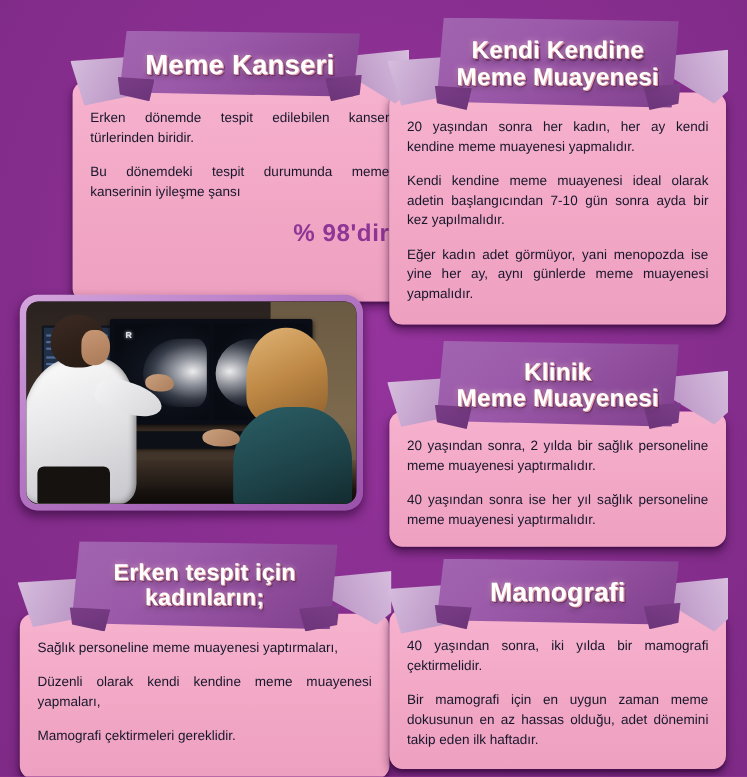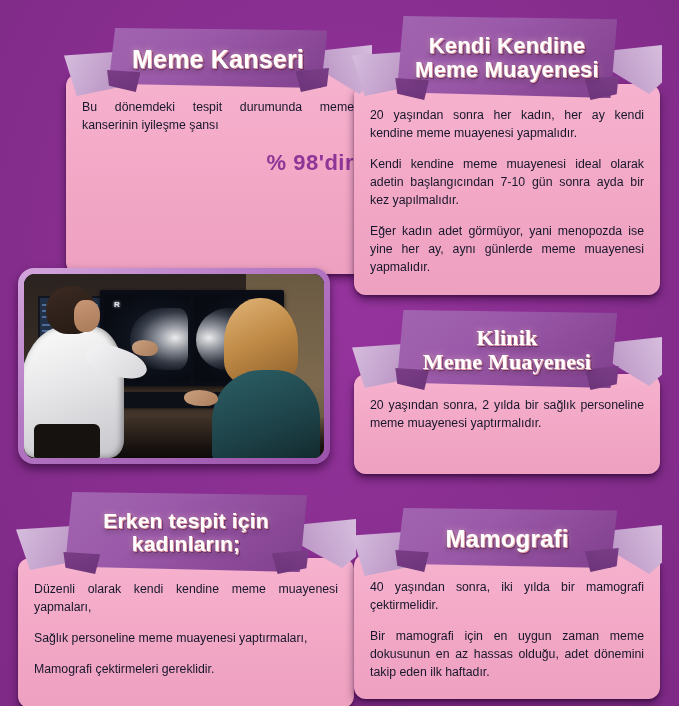--- a/index.html
+++ b/index.html
@@ -174,20 +174,21 @@
         <div class="wingR"></div>
         <div class="plate"></div>
         <div class="foldL"></div>
         <div class="foldR"></div>
         <div class="banner-title" style="font-size:25px;">
           <span>Meme Kanseri</span>
         </div>
       </div>
       <div class="card-inner" style="margin-top:46px;min-height:200px;">
         <div class="card-body" style="padding-top:24px;padding-bottom:18px;">
+          <p>Erken dönemde tespit edilebilen kanser türlerinden biridir.</p>
           <p>Bu dönemdeki tespit durumunda meme kanserinin iyileşme şansı</p>
           <div class="pct">% 98'dir</div>
         </div>
       </div>
     </div>
 
     <div class="photo-frame" style="left:18px;top:268px;width:300px;height:184px;">
       <div class="photo">
         <div class="ph-wall"></div>
         <div class="ph-wallR"></div>
@@ -240,22 +241,22 @@
         <div class="plate"></div>
         <div class="foldL" style="top:60px;"></div>
         <div class="foldR" style="top:58px;"></div>
         <div class="banner-title" style="font-size:21px;">
           <span>Erken tespit için</span>
           <span>kadınların;</span>
         </div>
       </div>
       <div class="card-inner" style="margin-top:66px;min-height:150px;">
         <div class="card-body" style="padding-top:22px;padding-bottom:20px;">
+          <p>Sağlık personeline meme muayenesi yaptırmaları,</p>
           <p>Düzenli olarak kendi kendine meme muayenesi yapmaları,</p>
-          <p>Sağlık personeline meme muayenesi yaptırmaları,</p>
           <p style="text-align:left;">Mamografi çektirmeleri gereklidir.</p>
         </div>
       </div>
     </div>
   </div>
 
   <div class="col col-right">
 
     <div class="card" style="left:14px;top:16px;width:306px;">
       <div class="banner" style="height:84px;">
@@ -272,34 +273,35 @@
       <div class="card-inner" style="margin-top:68px;min-height:208px;">
         <div class="card-body" style="padding-top:22px;padding-bottom:18px;padding-left:16px;">
           <p>20 yaşından sonra her kadın, her ay kendi kendine  meme muayenesi yapmalıdır.</p>
           <p>Kendi kendine meme muayenesi ideal olarak adetin başlangıcından 7-10 gün sonra ayda bir kez yapılmalıdır.</p>
           <p>Eğer kadın adet görmüyor, yani menopozda ise yine her ay, aynı günlerde meme muayenesi yapmalıdır.</p>
         </div>
       </div>
     </div>
 
     <div class="card" style="left:14px;top:310px;width:306px;">
-      <div class="banner" style="height:80px;font-family:Liberation Serif, serif;">
+      <div class="banner" style="height:80px;">
         <div class="wingL" style="top:32px;"></div>
         <div class="wingR" style="top:24px;"></div>
         <div class="plate"></div>
         <div class="foldL" style="top:58px;"></div>
         <div class="foldR" style="top:56px;"></div>
         <div class="banner-title" style="font-size:22px;">
           <span>Klinik</span>
           <span>Meme Muayenesi</span>
         </div>
       </div>
       <div class="card-inner" style="margin-top:64px;min-height:100px;">
         <div class="card-body" style="padding-top:22px;padding-bottom:16px;">
           <p>20 yaşından sonra, 2 yılda bir sağlık personeline meme muayenesi yaptırmalıdır.</p>
+          <p>40 yaşından sonra ise her yıl sağlık personeline meme muayenesi yaptırmalıdır.</p>
         </div>
       </div>
     </div>
 
     <div class="card" style="left:14px;top:508px;width:306px;">
       <div class="banner" style="height:62px;">
         <div class="wingL"></div>
         <div class="wingR"></div>
         <div class="plate"></div>
         <div class="foldL"></div>

